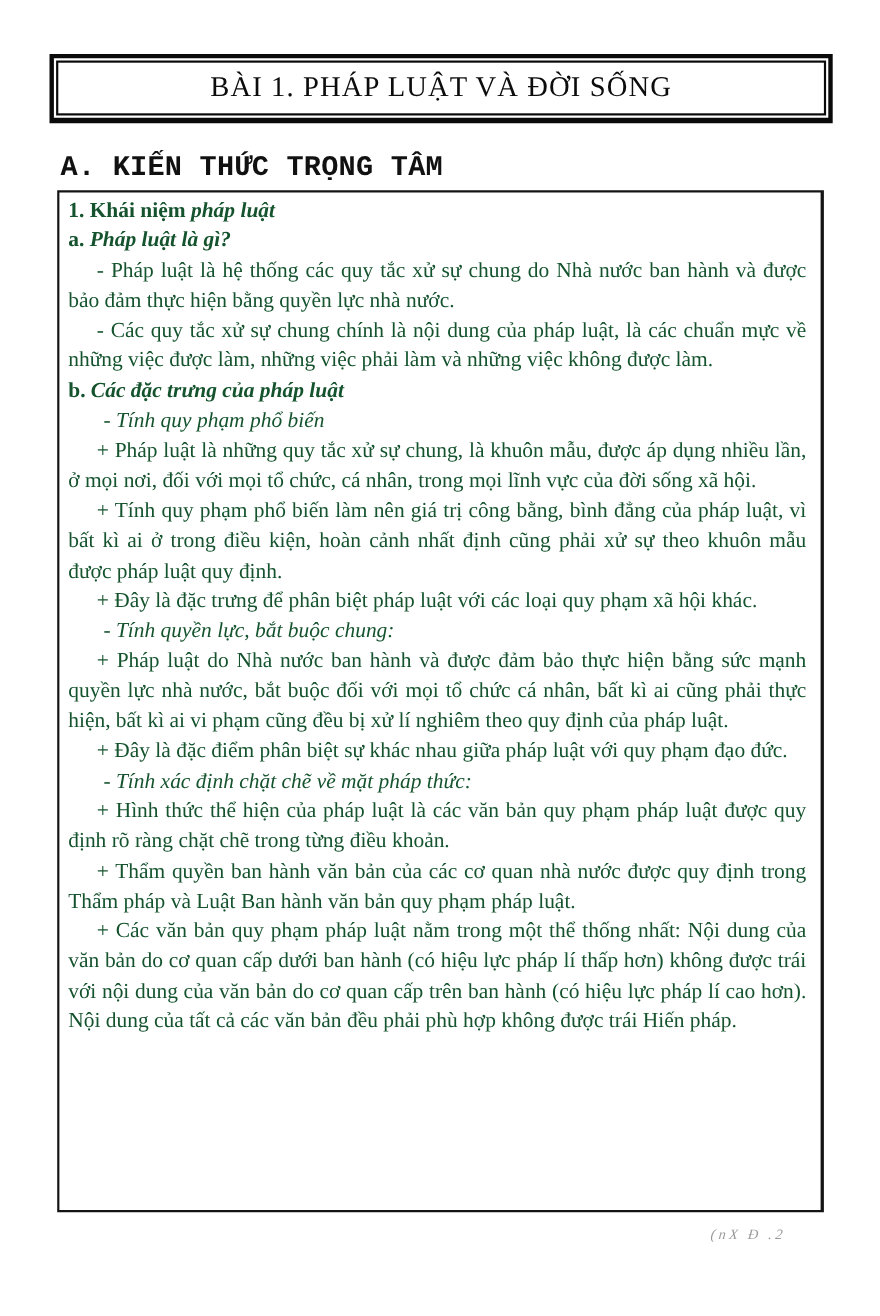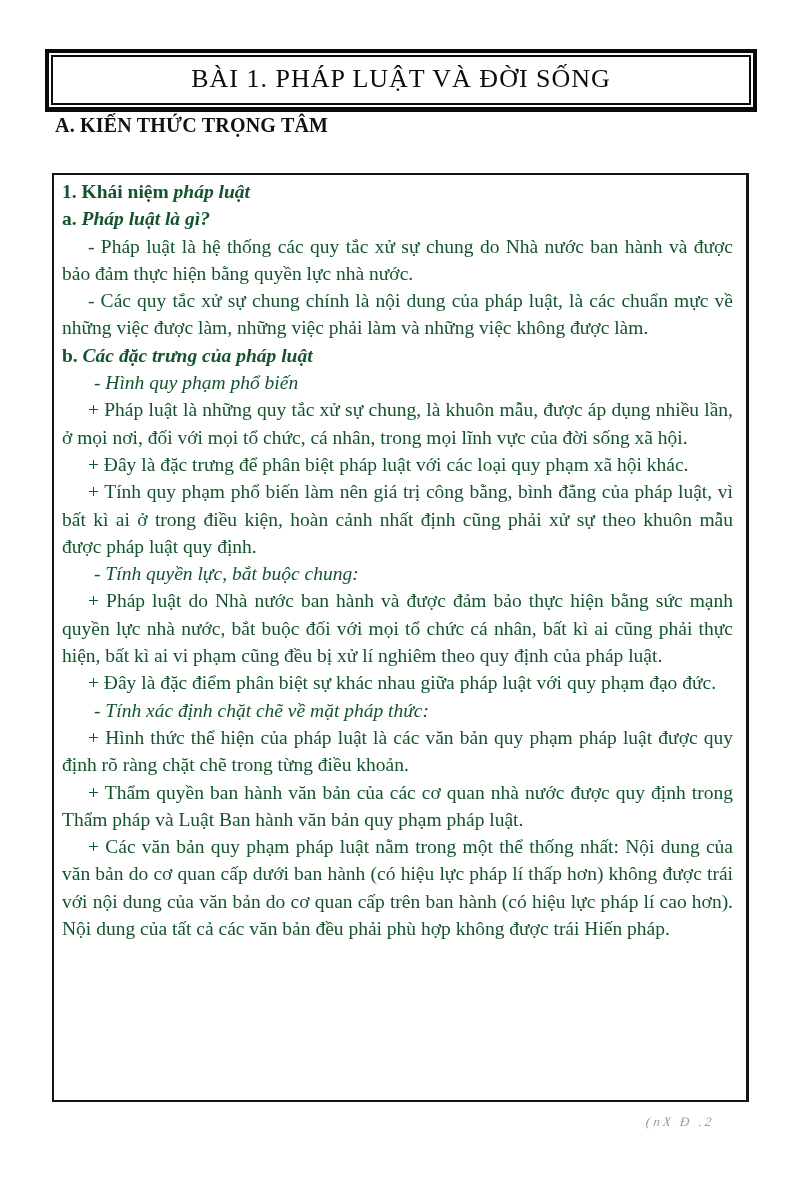--- a/index.html
+++ b/index.html
@@ -34,24 +34,24 @@
     font-weight: 400;
     font-size: 26px;
     letter-spacing: 1px;
     white-space: nowrap;
     color: #0c0c0c;
   }
 
   
   .section-heading {
     position: absolute;
-    left: 55px; top: 114px;
-    font-family: Liberation Serif, serif;
+    left: 55px; top: 137px;
+    font-family: Liberation Mono, monospace;
     font-weight: 700;
-    font-size: 20px;
+    font-size: 26px;
     letter-spacing: 0.2px;
     color: #111111;
   }
 
   
   .content-box {
     position: absolute;
     left: 52px; top: 173px;
     width: 697px;
     height: 929px;
@@ -100,27 +100,27 @@
     <p class="h-num"><span>1. Khái niệm </span><span class="term">pháp luật</span></p>
 
     <p class="h-let"><span>a. </span><span class="term">Pháp luật là gì?</span></p>
 
     <p class="para">- Pháp luật là hệ thống các quy tắc xử sự chung do Nhà nước ban hành và được bảo đảm thực hiện bằng quyền lực nhà nước.</p>
 
     <p class="para">- Các quy tắc xử sự chung chính là nội dung của pháp luật, là các chuẩn mực về những việc được làm, những việc phải làm và những việc không được làm.</p>
 
     <p class="h-let"><span>b. </span><span class="term">Các đặc trưng của pháp luật</span></p>
 
-    <p class="sub-italic">- Hình quy phạm phổ biến</p>
+    <p class="sub-italic">- Tính quy phạm phổ biến</p>
 
     <p class="para">+ Pháp luật là những quy tắc xử sự chung, là khuôn mẫu, được áp dụng nhiều lần, ở mọi nơi, đối với mọi tổ chức, cá nhân, trong mọi lĩnh vực của đời sống xã hội.</p>
 
+    <p class="para">+ Tính quy phạm phổ biến làm nên giá trị công bằng, bình đẳng của pháp luật, vì bất kì ai ở trong điều kiện, hoàn cảnh nhất định cũng phải xử sự theo khuôn mẫu được pháp luật quy định.</p>
+
     <p class="para">+ Đây là đặc trưng để phân biệt pháp luật với các loại quy phạm xã hội khác.</p>
-
-    <p class="para">+ Tính quy phạm phổ biến làm nên giá trị công bằng, bình đẳng của pháp luật, vì bất kì ai ở trong điều kiện, hoàn cảnh nhất định cũng phải xử sự theo khuôn mẫu được pháp luật quy định.</p>
 
     <p class="sub-italic">- Tính quyền lực, bắt buộc chung:</p>
 
     <p class="para">+ Pháp luật do Nhà nước ban hành và được đảm bảo thực hiện bằng sức mạnh quyền lực nhà nước, bắt buộc đối với mọi tổ chức cá nhân, bất kì ai cũng phải thực hiện, bất kì ai vi phạm cũng đều bị xử lí nghiêm theo quy định của pháp luật.</p>
 
     <p class="para">+ Đây là đặc điểm phân biệt sự khác nhau giữa pháp luật với quy phạm đạo đức.</p>
 
     <p class="sub-italic">- Tính xác định chặt chẽ về mặt pháp thức:</p>
 
     <p class="para">+ Hình thức thể hiện của pháp luật là các văn bản quy phạm pháp luật được quy định rõ ràng chặt chẽ trong từng điều khoản.</p>

